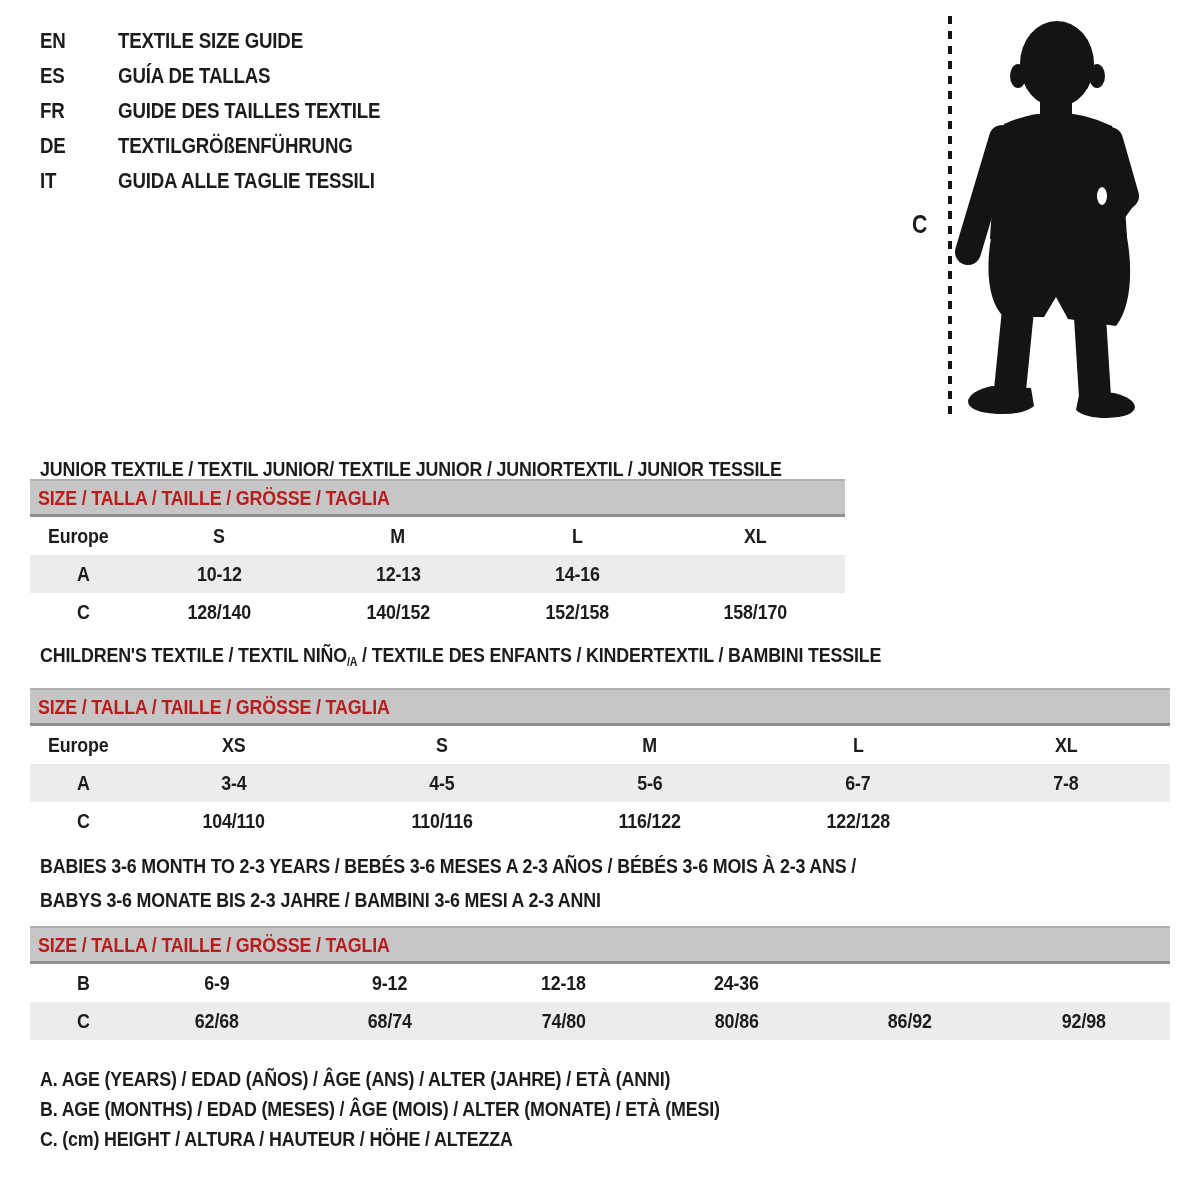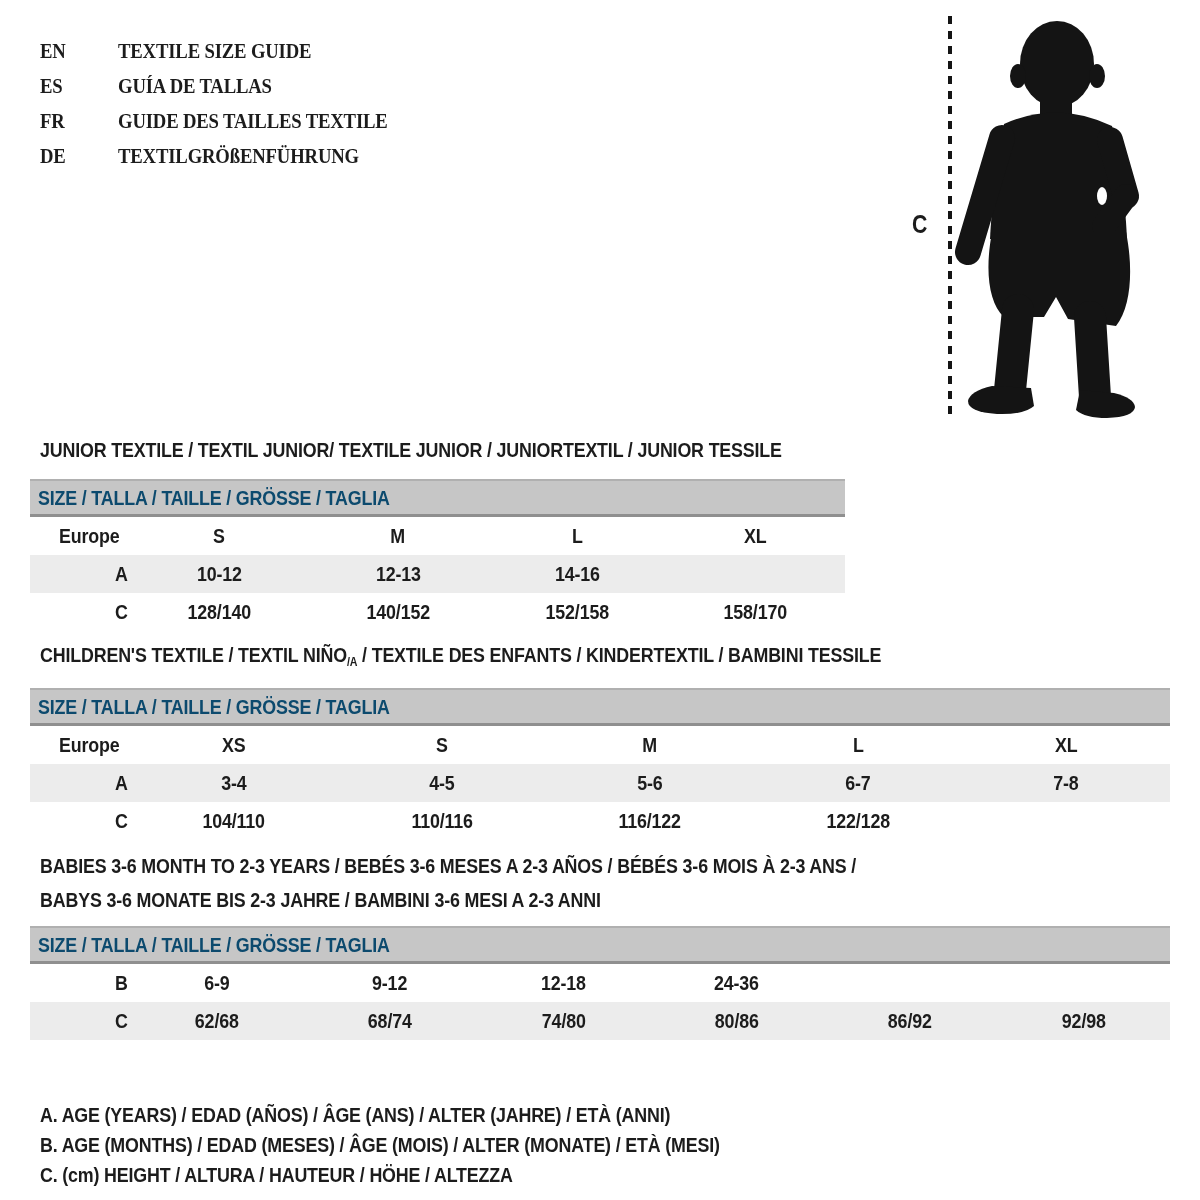--- a/index.html
+++ b/index.html
@@ -4,46 +4,46 @@
 <style>
   html,body{margin:0;padding:0;background:#fff;}
   #page{position:relative;width:1200px;height:1200px;background:var(--background,#ffffff);
         font-family:"Liberation Sans",sans-serif;font-weight:bold;color:var(--text,#1c1c1c);
         overflow:hidden;}
   
   .cond{display:inline-block;transform:scaleX(.85);transform-origin:0 50%;white-space:nowrap;letter-spacing:-.2px;}
   .cond-c{display:inline-block;transform:scaleX(.85);transform-origin:50% 50%;white-space:nowrap;letter-spacing:-.2px;}
 
   
-  .langs{position:absolute;left:40px;top:33px;font-family:Liberation Serif, serif;}
+  .langs{position:absolute;left:40px;top:23px;}
   .lang-row{display:flex;height:35px;line-height:35px;font-size:22px;}
   .lang-code{width:78px;}
   
   .dashline{position:absolute;left:948px;top:16px;width:4px;height:400px;
             background:repeating-linear-gradient(to bottom,var(--silhouette,#141414) 0 8px,transparent 8px 15px);}
   .c-label{position:absolute;left:912px;top:210px;font-size:25px;}
   .figure{position:absolute;left:952px;top:14px;width:195px;height:408px;}
   
   .sec-head{position:absolute;left:40px;font-size:21px;line-height:24px;}
   .subscript{font-size:.6em;vertical-align:-.35em;}
   
   .table{position:absolute;left:30px;}
   .t-head{height:33px;line-height:33px;background:var(--table-header-bg,#c6c6c6);
           border-top:2px solid #b0b0b0;border-bottom:3px solid var(--table-header-border,#8f8f8f);
-          padding-left:8px;font-size:21px;color:#0c4a6e;}
+          padding-left:8px;font-size:21px;color:#b91c1c;}
   .t-row{display:grid;height:38px;line-height:38px;font-size:21px;}
   .table > :nth-child(3){background:var(--row-shaded-bg,#ececec);}
   .t-junior{width:815px;} .t-junior .t-row{grid-template-columns:100px repeat(4,1fr);}
   .t-children{width:1140px;} .t-children .t-row{grid-template-columns:100px repeat(5,1fr);}
   .t-babies{width:1140px;} .t-babies .t-row{grid-template-columns:100px repeat(6,1fr);}
-  .t-label{padding-left:8px;text-align:right;}
+  .t-label{padding-left:8px;text-align:center;}
   .t-cell{text-align:center;}
   
   .multiline div{height:34px;line-height:34px;}
-  .legend{position:absolute;left:40px;top:1064px;margin-top:36px;}
+  .legend{position:absolute;left:40px;top:1064px;}
   .legend div{height:30px;line-height:30px;font-size:21px;}
 </style>
 </head>
 <body>
 
 <div id="page">
 
   <div class="langs">
     <div class="lang-row">
       <span class="lang-code cond">EN</span>
@@ -54,20 +54,24 @@
       <span class="cond">GUÍA DE TALLAS</span>
     </div>
     <div class="lang-row">
       <span class="lang-code cond">FR</span>
       <span class="cond">GUIDE DES TAILLES TEXTILE</span>
     </div>
     <div class="lang-row">
       <span class="lang-code cond">DE</span>
       <span class="cond">TEXTILGRÖßENFÜHRUNG</span>
     </div>
+    <div class="lang-row">
+      <span class="lang-code cond">IT</span>
+      <span class="cond">GUIDA ALLE TAGLIE TESSILI</span>
+    </div>
   </div>
 
   <div class="dashline"></div>
   <div class="c-label cond">C</div>
   <svg class="figure" viewBox="0 0 195 408" xmlns="http://www.w3.org/2000/svg">
     <g fill="#141414" stroke="none">
       <ellipse cx="105" cy="50" rx="37" ry="43"></ellipse>
       <ellipse cx="66" cy="62" rx="8" ry="12"></ellipse>
       <ellipse cx="145" cy="62" rx="8" ry="12"></ellipse>
       <rect x="88" y="78" width="32" height="30"></rect>
@@ -77,21 +81,21 @@
       <line x1="174" y1="182" x2="152" y2="212" stroke="#141414" stroke-width="24" stroke-linecap="round"></line>
       <path d="M40,218 C33,255 36,288 52,303 L92,303 L104,283 L116,305 L164,312 C180,292 181,252 174,218 Z"></path>
       <line x1="66" y1="296" x2="58" y2="376" stroke="#141414" stroke-width="32" stroke-linecap="round"></line>
       <line x1="138" y1="303" x2="143" y2="383" stroke="#141414" stroke-width="32" stroke-linecap="round"></line>
       <path d="M82,392 L79,374 L40,372 Q18,377 16,387 Q16,398 45,400 Q72,401 82,392 Z"></path>
       <path d="M124,396 L128,376 L162,379 Q182,384 183,393 Q182,403 155,404 Q133,404 124,396 Z"></path>
       <ellipse cx="150" cy="182" rx="5" ry="9" fill="#ffffff"></ellipse>
     </g>
   </svg>
 
-  <div class="sec-head" style="top:438px;text-align:right;">
+  <div class="sec-head" style="top:457px;text-align:right;">
     <span class="cond">JUNIOR TEXTILE / TEXTIL JUNIOR/ TEXTILE JUNIOR / JUNIORTEXTIL / JUNIOR TESSILE</span>
   </div>
   <div class="table t-junior" style="top:479px;">
     <div class="t-head">
       <span class="cond">SIZE / TALLA / TAILLE / GRÖSSE / TAGLIA</span>
     </div>
     <div class="t-row">
       <div class="t-label"><span class="cond">Europe</span></div>
       <div class="t-cell"><span class="cond-c">S</span></div>
       <div class="t-cell"><span class="cond-c">M</span></div>

